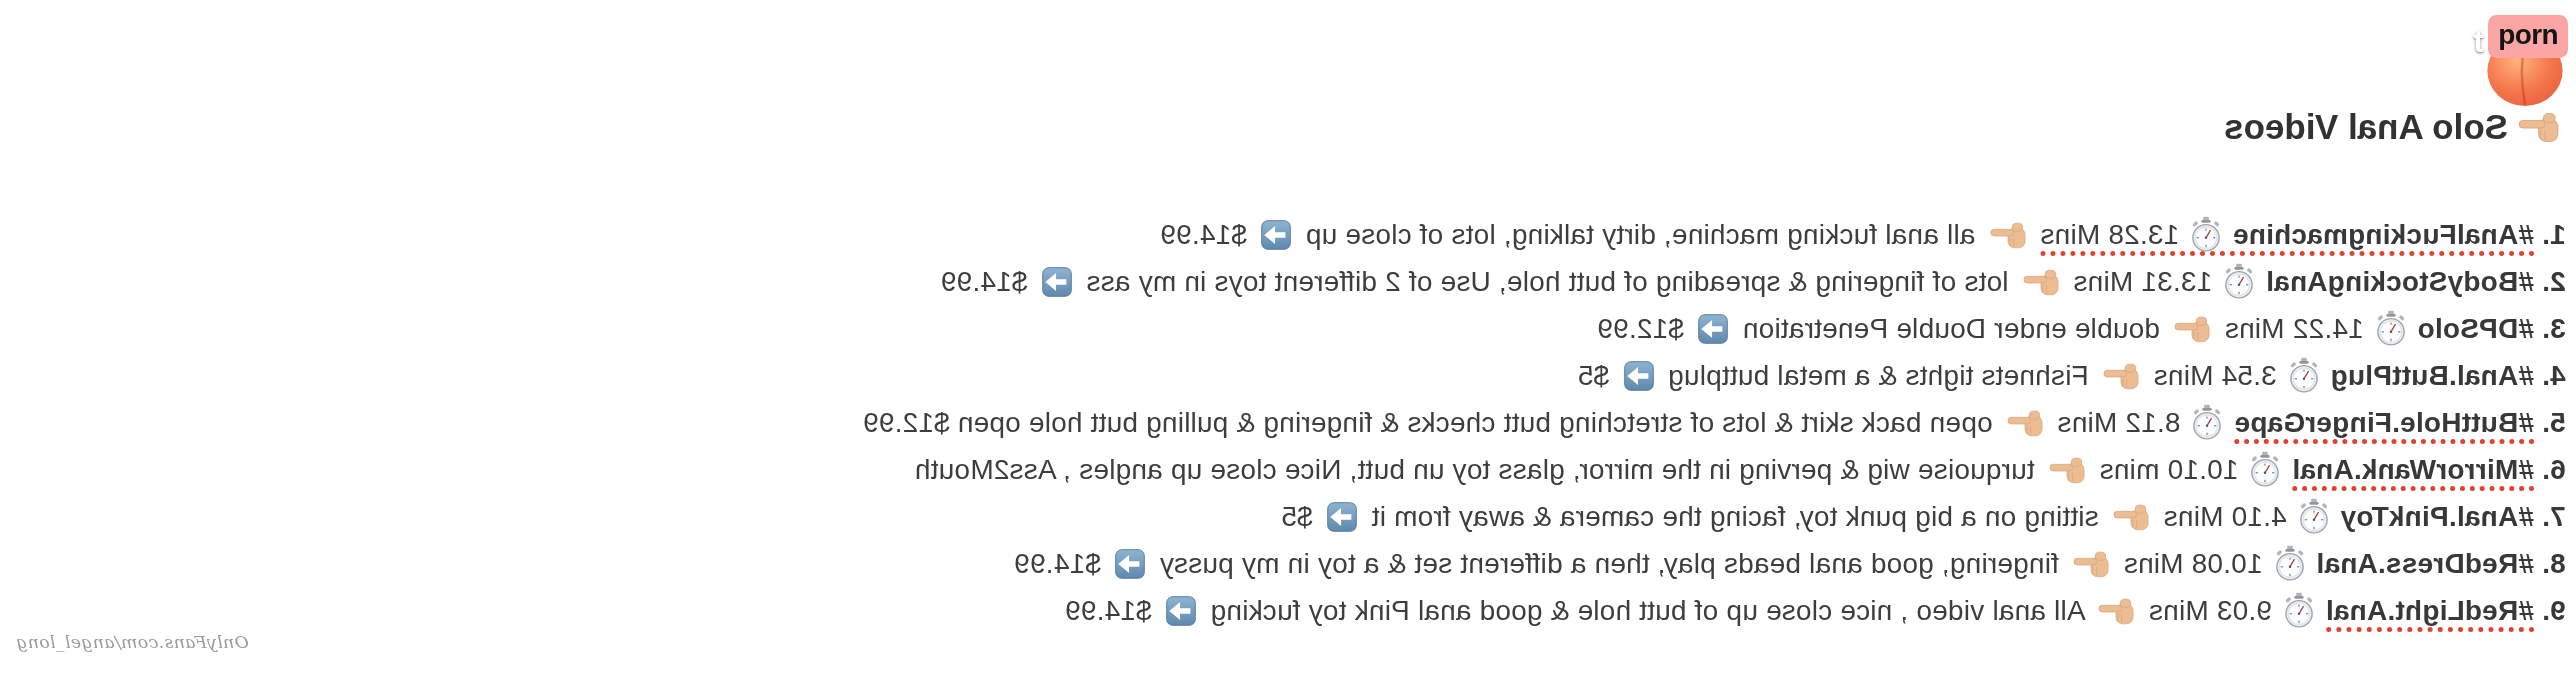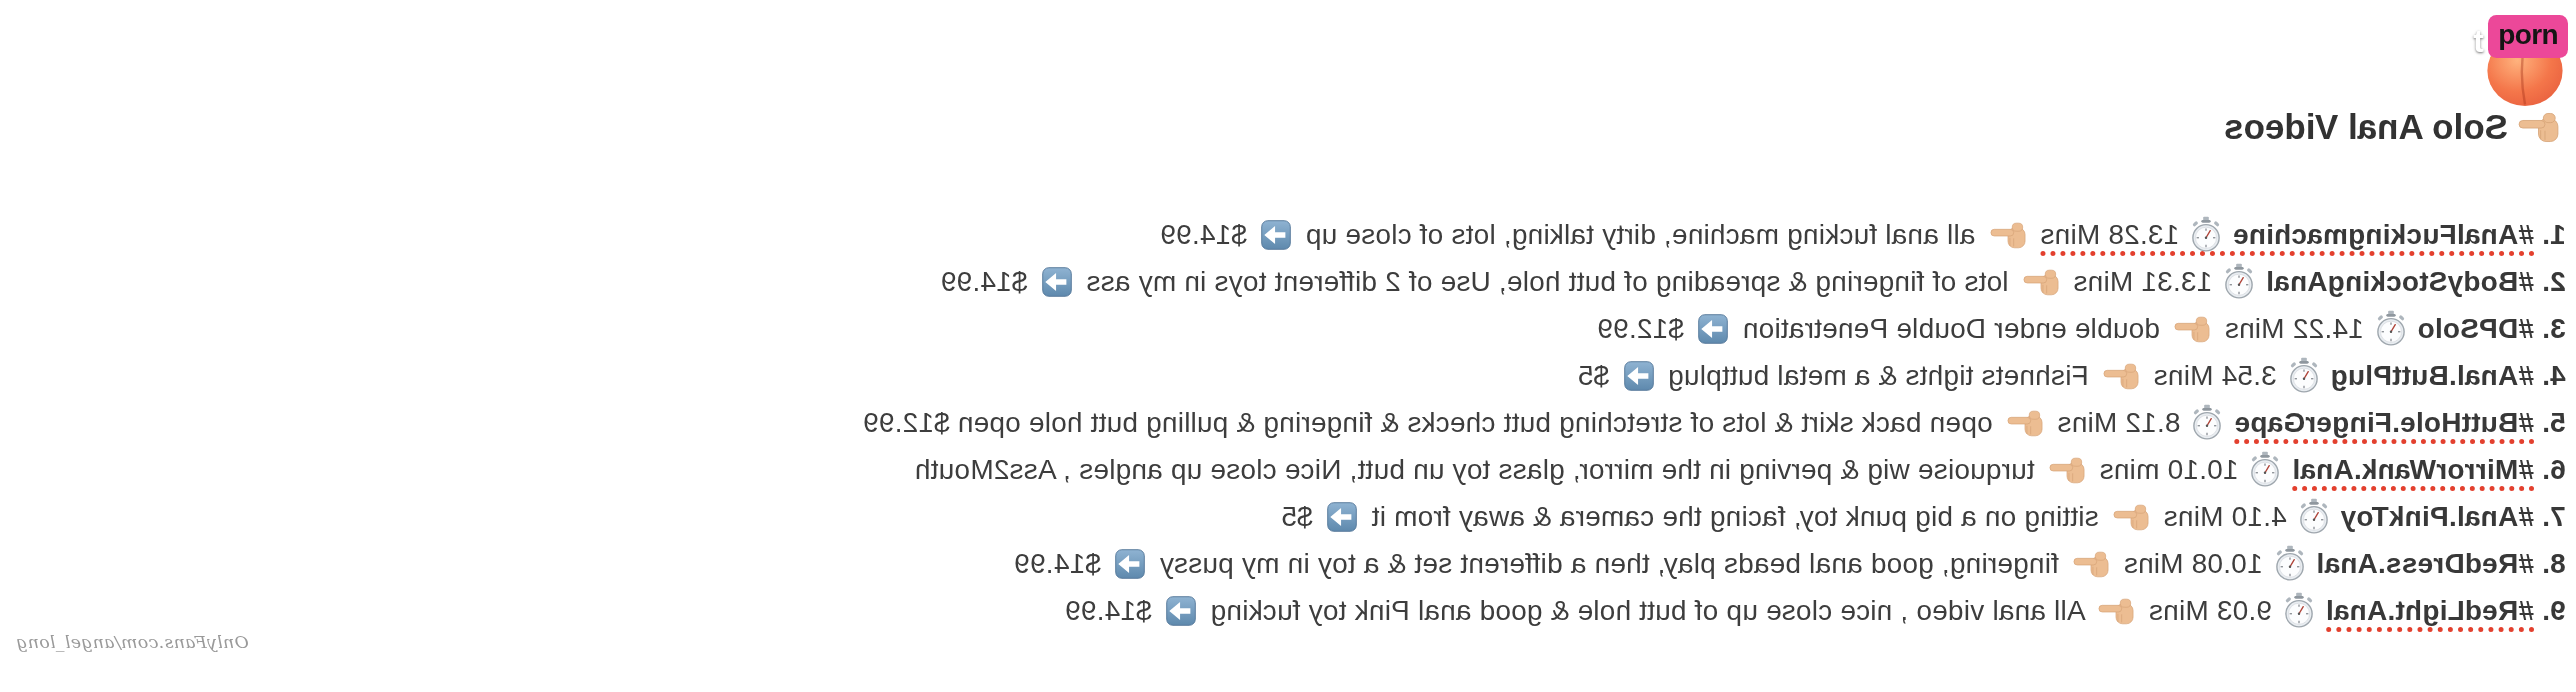--- a/index.html
+++ b/index.html
@@ -15,21 +15,21 @@
   .icon{vertical-align:middle;}
   .ic-stopwatch{width:30px;height:36px;margin:0 3.9px;vertical-align:-7.7px;}
   .ic-hand{width:36px;height:27px;margin:0 6.4px;vertical-align:-4.5px;}
   .ic-arrow{width:30px;height:30px;margin:0 6.4px;vertical-align:-5.8px;}
   .misspell{border-bottom:5.1px dotted #e3402e;padding-bottom:0.6px;}
   .footer{position:absolute;top:632px;right:16px;font-family:"DejaVu Serif",serif;font-style:italic;
           font-size:17.4px;color:#9a9a9a;letter-spacing:0.3px;}
   
   .logo{position:absolute;top:3.9px;right:5.1px;width:103px;height:106px;}
   .logo .peach{position:absolute;right:6.4px;top:22px;width:80px;height:80px;}
-  .logo .badge{position:absolute;right:2.6px;top:11.6px;background:#ec4899;color:#151515;
+  .logo .badge{position:absolute;right:2.6px;top:11.6px;background:#fca5a5;color:#151515;
                font-weight:800;font-size:28px;line-height:1;padding:5.8px 10.3px 8.4px;border-radius:8.4px;
                letter-spacing:-0.6px;}
   .logo .partial{position:absolute;right:87px;top:19px;color:#ffffff;font-weight:800;font-size:32px;
                  text-shadow:0 0.6px 2.6px rgba(0,0,0,.55);}
 </style>
 </head>
 <body>
 
 <div class="page">
 

